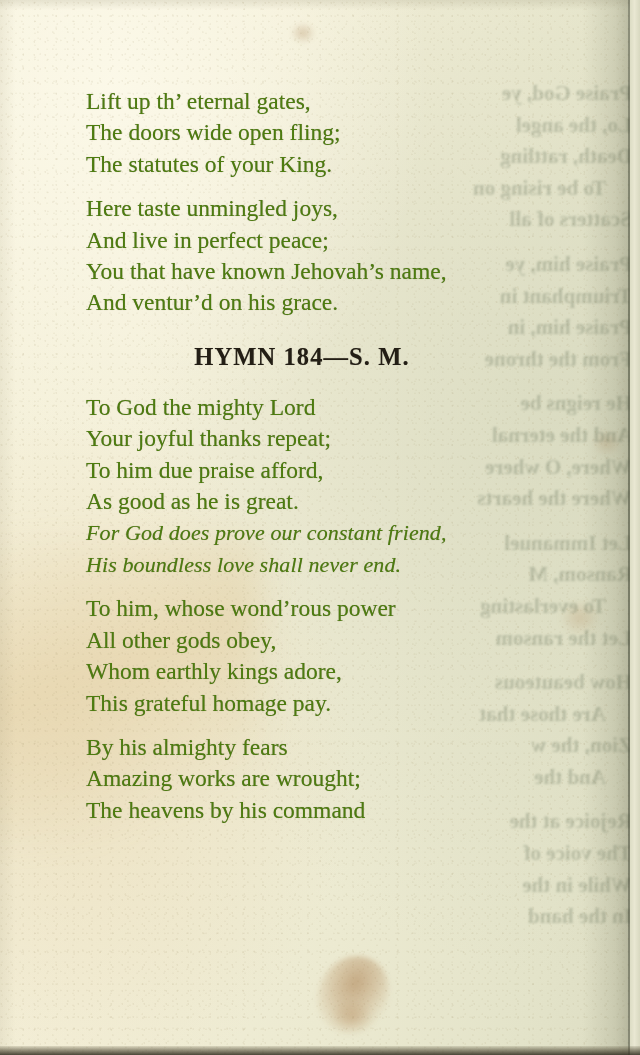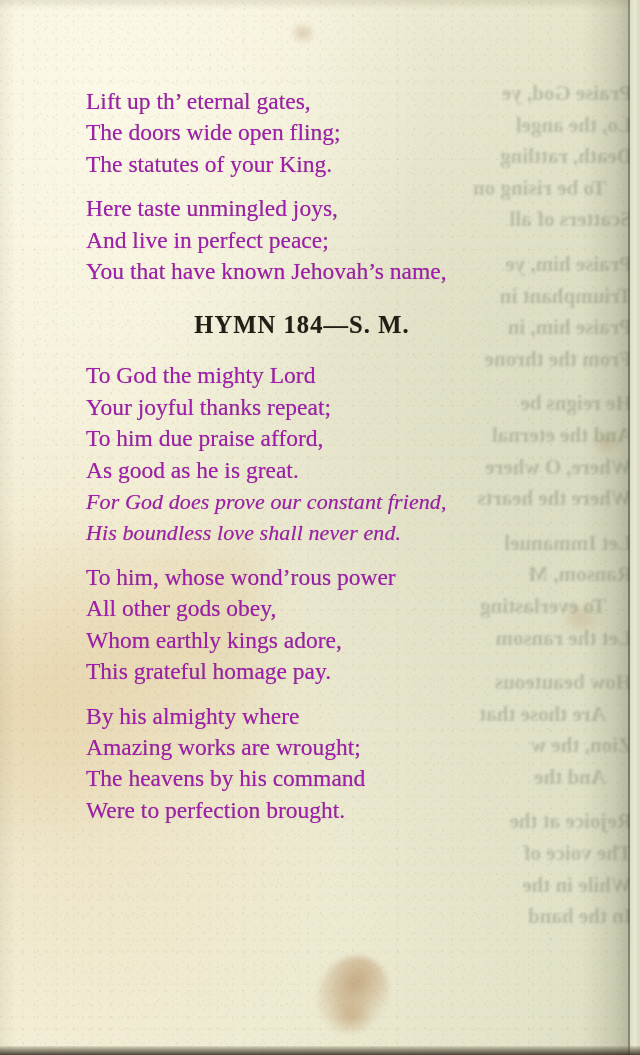--- a/index.html
+++ b/index.html
@@ -151,21 +151,21 @@
     left: 0;
     top: 86px;
     width: 640px;
   }
 
   .stanza { margin: 0 0 13px 0; }
 
   .line {
     font-size: 23.5px;
     line-height: 31.4px;
-    color: #a21caf;
+    color: #4d7c0f;
     padding-left: 86px;
     white-space: nowrap;
     text-shadow: 0 0 0.7px rgba(40,34,22,0.45);
   }
   .line.indent { }
   .line.refrain {
     font-style: italic;
     font-size: 22px;
     letter-spacing: 0.1px;
   }
@@ -279,41 +279,41 @@
     <div class="body" id="hymn-body">
         <div class="stanza">
           <div class="line">Lift up th’ eternal gates,</div>
           <div class="line indent">The doors wide open fling;</div>
           <div class="line indent">The statutes of your King.</div>
         </div>
         <div class="stanza">
           <div class="line">Here taste unmingled joys,</div>
           <div class="line indent">And live in perfect peace;</div>
           <div class="line">You that have known Jehovah’s name,</div>
+          <div class="line indent">And ventur’d on his grace.</div>
         </div>
         <div class="hymn-heading">HYMN 184—S. M.</div>
         <div class="stanza">
           <div class="line">To God the mighty Lord</div>
           <div class="line indent">Your joyful thanks repeat;</div>
           <div class="line">To him due praise afford,</div>
           <div class="line indent">As good as he is great.</div>
           <div class="line refrain">For God does prove our constant friend,</div>
           <div class="line refrain">His boundless love shall never end.</div>
         </div>
         <div class="stanza">
           <div class="line">To him, whose wond’rous power</div>
           <div class="line indent">All other gods obey,</div>
           <div class="line">Whom earthly kings adore,</div>
           <div class="line indent">This grateful homage pay.</div>
         </div>
         <div class="stanza">
-          <div class="line">By his almighty where</div>
+          <div class="line">By his almighty fears</div>
           <div class="line indent">Amazing works are wrought;</div>
           <div class="line">The heavens by his command</div>
-          <div class="line indent">Were to perfection brought.</div>
         </div>
       </div>
 
   </div>
 
   <div class="edge-top-shade"></div>
   <div class="edge-left-shade"></div>
   <div class="edge-right-shade"></div>
   <div class="edge-right-strip"></div>
   <div class="edge-right-dark"></div>

